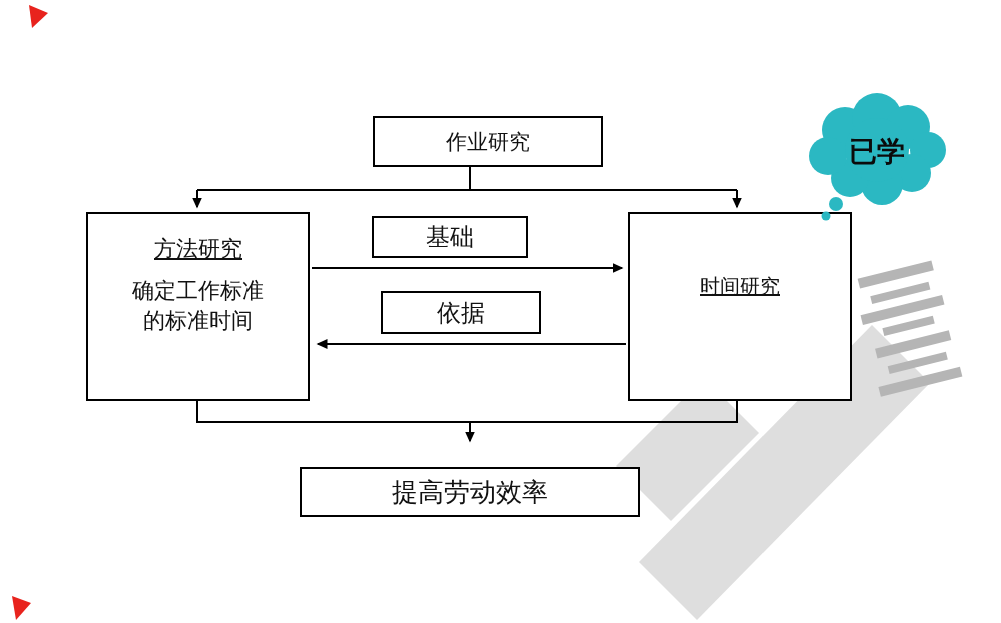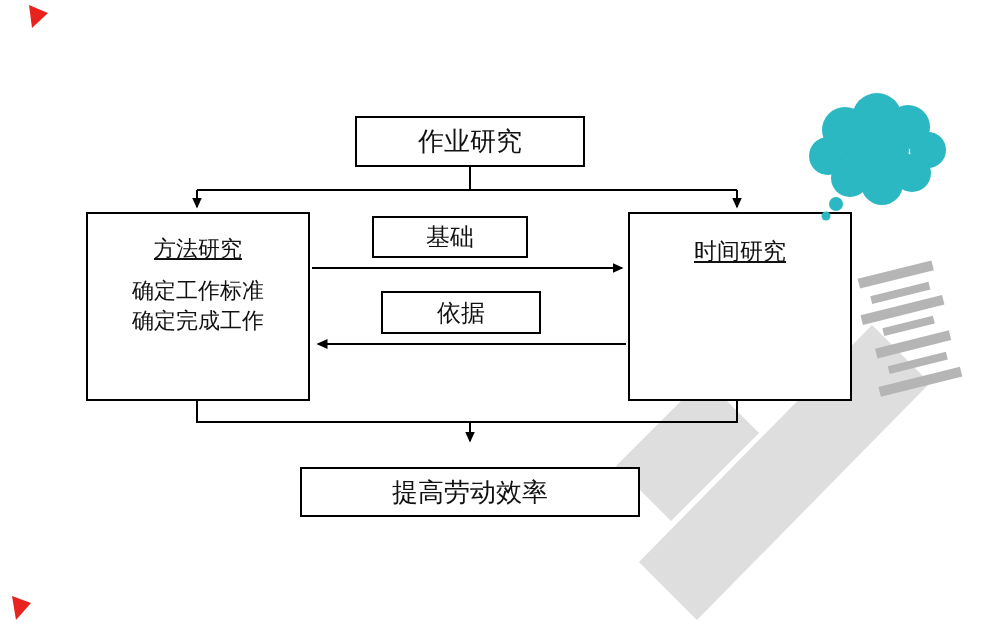--- a/index.html
+++ b/index.html
@@ -24,23 +24,23 @@
     display:flex;
     align-items:center;
     justify-content:center;
     text-align:center;
   }
   .box.multi {
     flex-direction:column;
     justify-content:flex-start;
   }
 
-  #topBox    { left:355px; top:116px; width:230px; height:51px;  font-size:26px; }
+  #topBox    { left:373px; top:116px; width:230px; height:51px;  font-size:21px; }
   #leftBox   { left:86px;  top:212px; width:224px; height:189px; font-size:22px; padding-top:20px; line-height:30px; }
-  #rightBox  { left:628px; top:212px; width:224px; height:189px; font-size:23px; padding-top:22px; line-height:30px; }
+  #rightBox  { left:628px; top:212px; width:224px; height:189px; font-size:20px; padding-top:57px; line-height:30px;font-family:Liberation Serif, serif; }
   #basisBox  { left:372px; top:216px; width:156px; height:42px;  font-size:24px; }
   #refBox    { left:381px; top:291px; width:160px; height:43px;  font-size:24px; }
   #bottomBox { left:300px; top:447px; width:340px; height:50px;  font-size:26px;margin-top:20px; }
 
   .box-title { text-decoration:underline; margin-bottom:12px; }
 
   .cloud-label {
     position:absolute;
     left:825px; top:133px; width:104px;
     text-align:center;
@@ -71,21 +71,21 @@
     </g>
   </svg>
 
   <div class="box" id="topBox">
     <span>作业研究</span>
   </div>
 
   <div class="box multi" id="leftBox">
     <span class="box-title">方法研究</span>
     <span>确定工作标准</span>
-    <span>确定完成工作</span>
+    <span>的标准时间</span>
   </div>
 
   <div class="box multi" id="rightBox">
     <span class="box-title">时间研究</span>
   </div>
 
   <div class="box" id="basisBox">
     <span>基础</span>
   </div>
 
@@ -130,14 +130,15 @@
       <circle cx="912" cy="173" r="19"></circle>
       <circle cx="882" cy="184" r="21"></circle>
       <circle cx="850" cy="178" r="19"></circle>
       <circle cx="828" cy="156" r="19"></circle>
       <circle cx="877" cy="150" r="32"></circle>
       <circle cx="836" cy="204" r="7"></circle>
       <circle cx="826" cy="216" r="4.5"></circle>
     </g>
   </svg>
 
+  <div class="cloud-label">已学</div>
 
 </div>
 
 </body></html>

